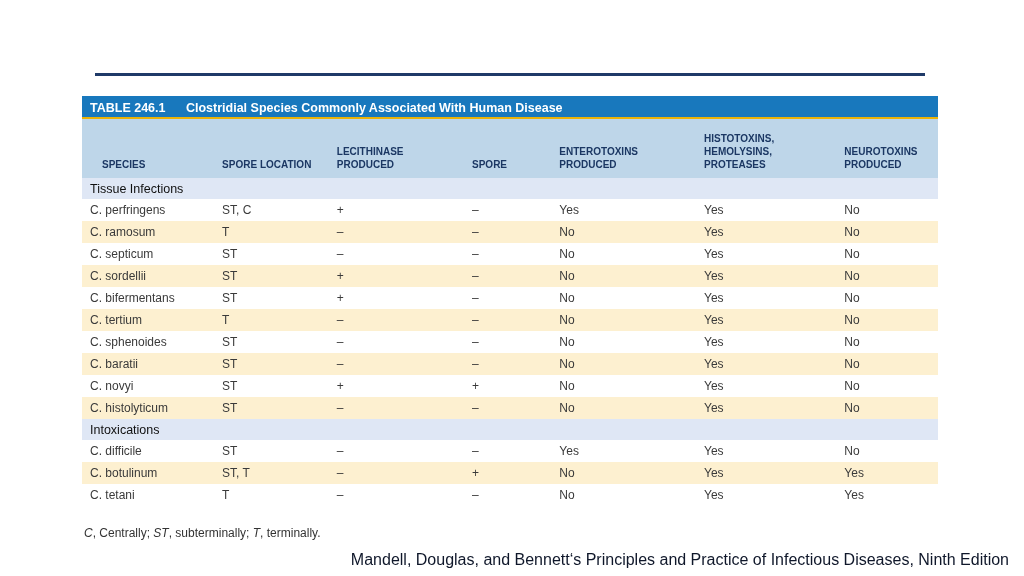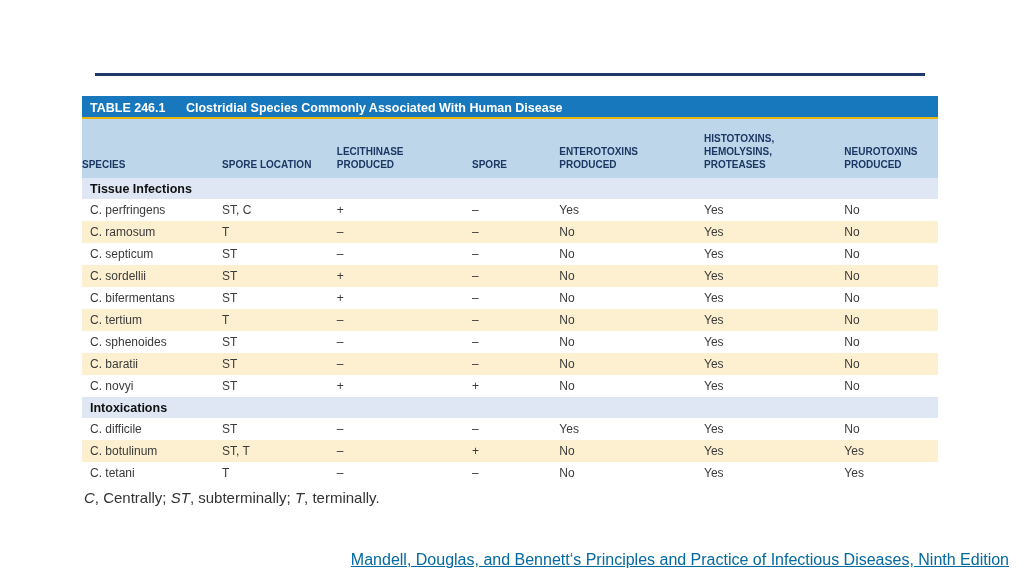--- a/index.html
+++ b/index.html
@@ -71,55 +71,54 @@
     background: #bed6e9;
     color: #1b3763;
     font-size: 10px;
     font-weight: bold;
     text-align: left;
     vertical-align: bottom;
     padding: 6px 10px 7px 4px;
     line-height: 1.3;
     height: 46px;
   }
-  table.main th:first-child { padding-left: 0; margin-top: 39px; }
+  table.main th:first-child { padding-left: 20px; margin-top: 39px; }
   table.main td {
     font-size: 12px;
     color: #3a3a3a;
     padding: 2px 4px;
     height: 18px;
     vertical-align: middle;
   }
   tr.section td {
     background: #dfe7f5;
     color: #101010;
-    font-weight: bold;
+    font-weight: normal;
     font-size: 12.5px;
     padding: 3px 4px 3px 8px;
     height: 15px;
   }
   tr.data td:first-child {
     padding-left: 8px;
   }
   tr.data.alt td { background: #fdf0d0; }
   .footnote {
-    margin-top: 5px;
-    font-size: 15px;
+    margin-top: 20px;
+    font-size: 12px;
     color: #333333;
     padding-left: 2px;
   }
   .attribution {
     position: absolute;
     right: 15px;
     bottom: 7px;
     font-size: 16px;
-    color: #0369a1;
+    color: #0f172a;
     white-space: nowrap;
     font-weight: normal;
-    text-decoration: underline;
   }
 </style>
 </head>
 <body>
 
 <div class="slide">
 
   <div class="title-underline"></div>
 
   <div class="table-wrap">
@@ -227,20 +226,29 @@
           </tr>
           <tr class="data">
             <td>C. novyi</td>
             <td>ST</td>
             <td>+</td>
             <td>+</td>
             <td>No</td>
             <td>Yes</td>
             <td>No</td>
           </tr>
+          <tr class="data alt">
+            <td>C. histolyticum</td>
+            <td>ST</td>
+            <td>–</td>
+            <td>–</td>
+            <td>No</td>
+            <td>Yes</td>
+            <td>No</td>
+          </tr>
           <tr class="section">
             <td colspan="7">Intoxications</td>
           </tr>
           <tr class="data">
             <td>C. difficile</td>
             <td>ST</td>
             <td>–</td>
             <td>–</td>
             <td>Yes</td>
             <td>Yes</td>

